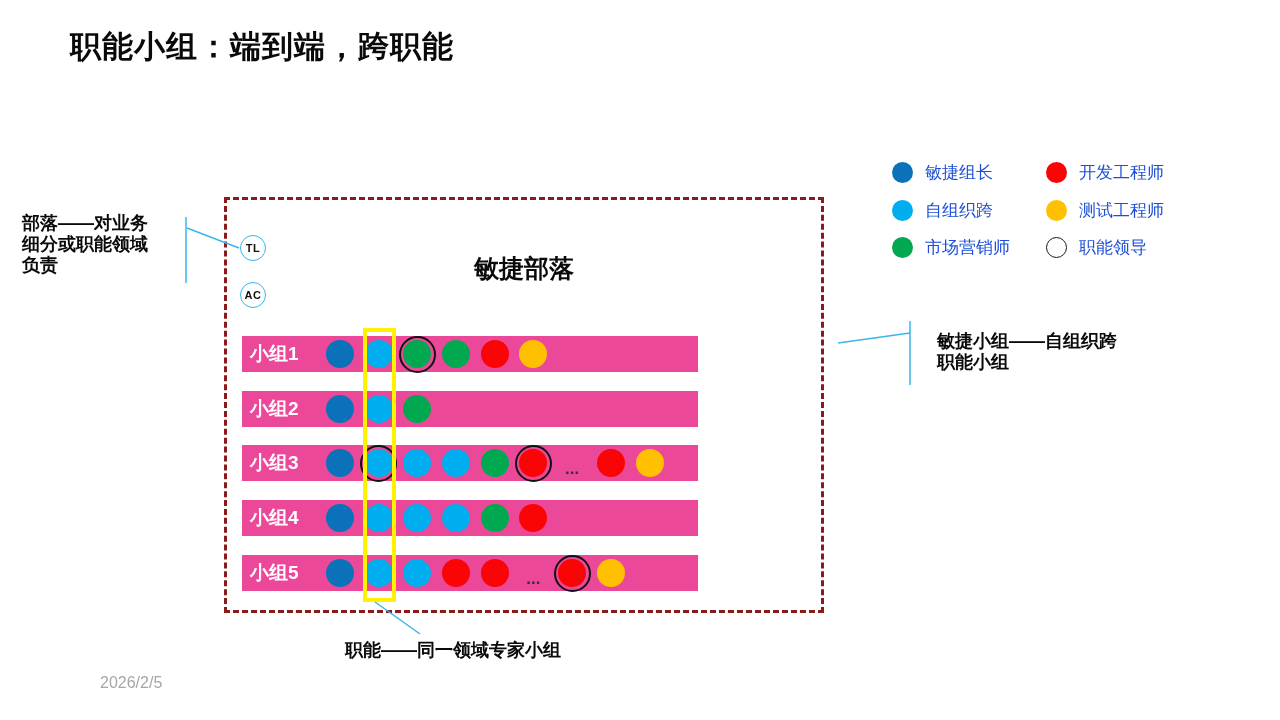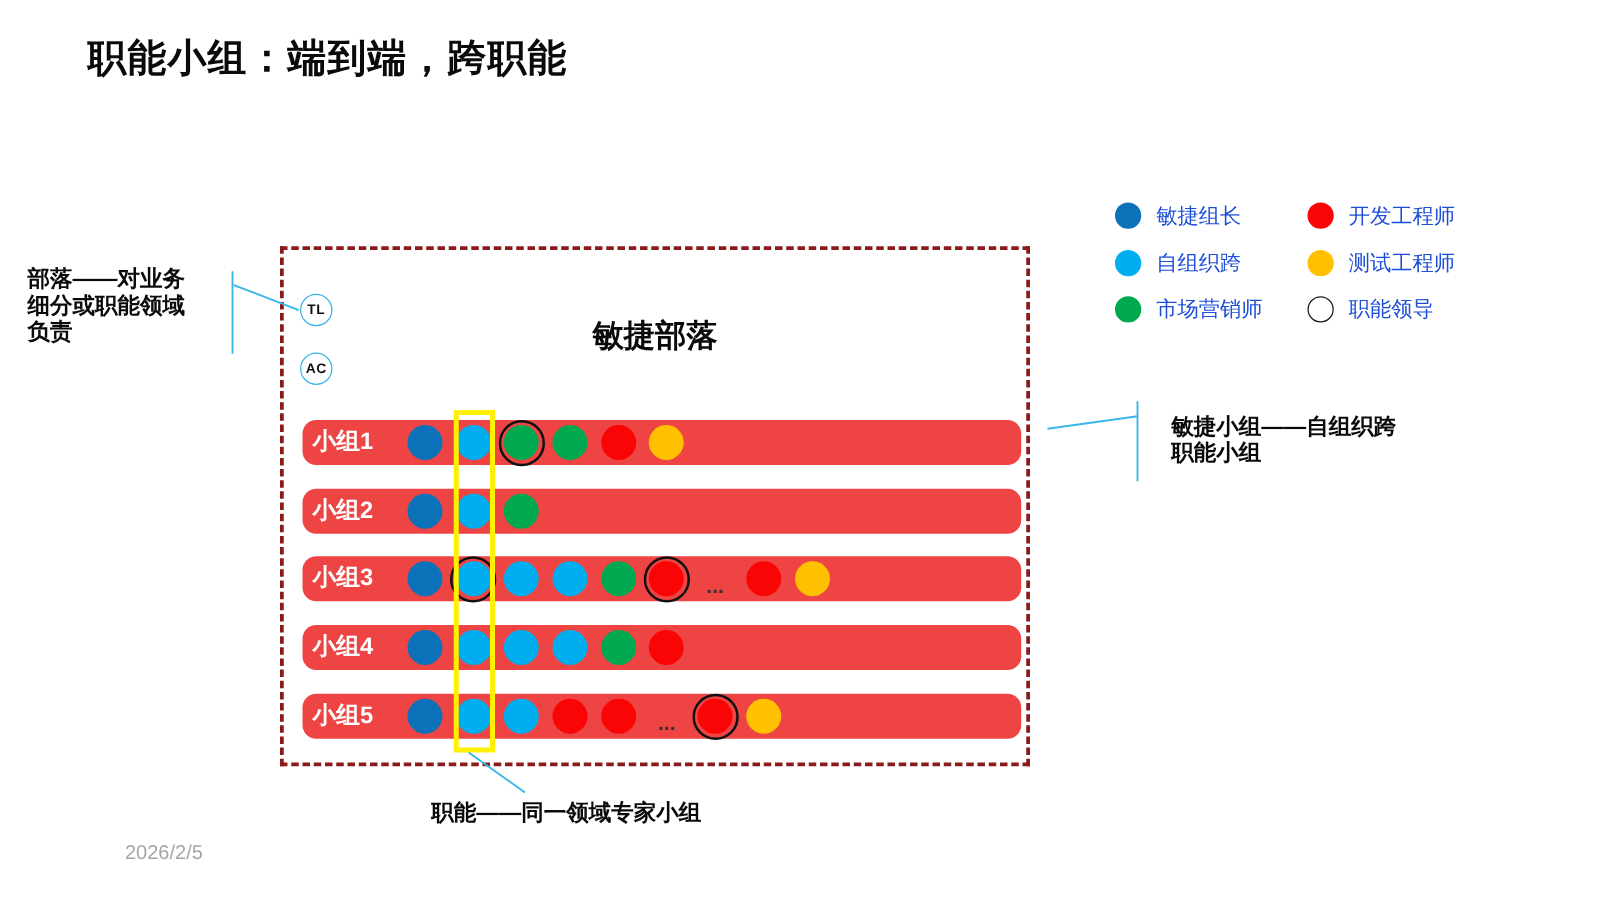--- a/index.html
+++ b/index.html
@@ -25,22 +25,22 @@
     font-size: 25px; font-weight: 800; color: #0a0a0a; margin-top: 48px; }
 
   .badge { position: absolute; width: 26px; height: 26px; border-radius: 50%;
     border: 1.5px solid #38b6ea; background: #fff; display: flex; align-items: center;
     justify-content: center; font-size: 11px; font-weight: 800; color: #111;
     letter-spacing: 0.5px; }
   .badge.tl { left: 13px; top: 35px; }
   .badge.ac { left: 13px; top: 82px; }
 
   
-  .team-bar { position: absolute; left: 15px; width: 575px; height: 36px;
-    background: #ef4444; border-radius: 11px; }
+  .team-bar { position: absolute; left: 15px; width: 456px; height: 36px;
+    background: #ec4899; }
   .team-label { position: absolute; left: 8px; top: 0; height: 36px; line-height: 36px;
     color: #ffffff; font-size: 19px; font-weight: 800; }
   .dots { position: absolute; left: 84px; top: 4px; display: flex; gap: 10.7px;
     align-items: center; }
   .slot { position: relative; width: 28px; height: 28px; flex: 0 0 28px; }
   .dot { position: absolute; inset: 0; border-radius: 50%; }
   .ring { position: absolute; inset: -4.5px; border: 2px solid #111; border-radius: 50%; }
   .slot.ellipsis { display: flex; align-items: flex-end; justify-content: center;
     font-size: 17px; font-weight: 700; color: #333; line-height: 16px; }
 

